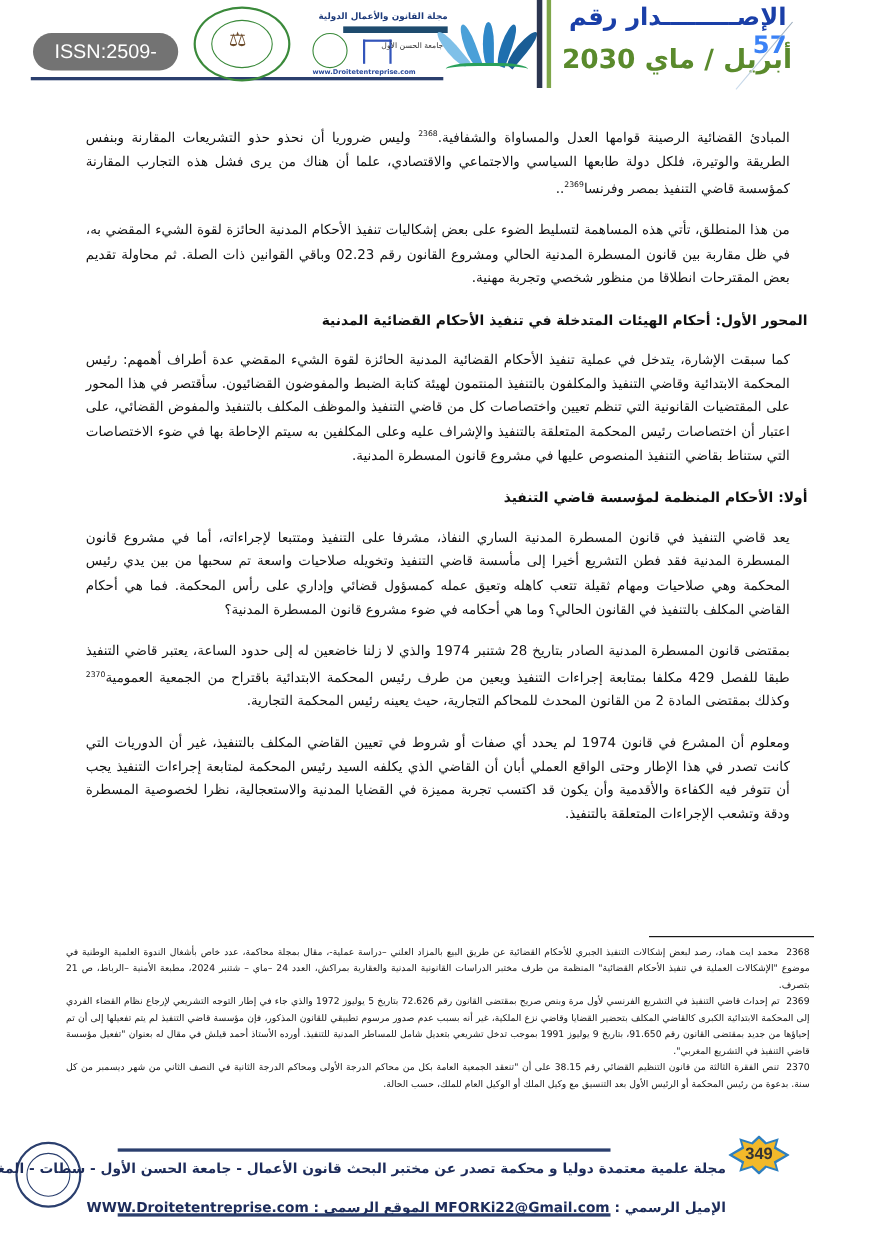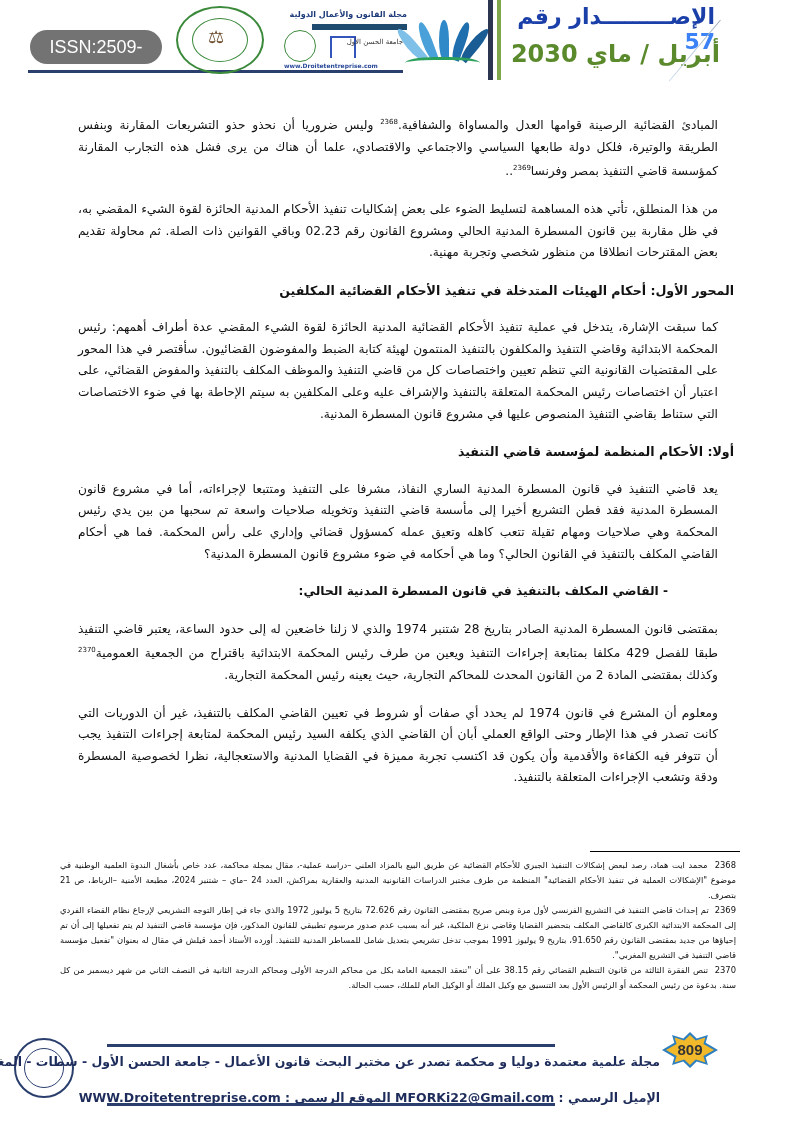--- a/index.html
+++ b/index.html
@@ -86,42 +86,41 @@
     <span>الإصـــــــــدار رقم</span>
     <span class="num">57</span>
   </div>
   <div class="issue-date">أبريل / ماي 2030</div>
   <div class="diag"></div>
 </div>
 
 <div class="body-text">
   <p><span>المبادئ القضائية الرصينة قوامها العدل والمساواة والشفافية.</span><sup>2368</sup><span> وليس ضروريا أن نحذو حذو التشريعات المقارنة وبنفس الطريقة والوتيرة، فلكل دولة طابعها السياسي والاجتماعي والاقتصادي، علما أن هناك من يرى فشل هذه التجارب المقارنة كمؤسسة قاضي التنفيذ بمصر وفرنسا</span><sup>2369</sup><span>..</span></p>
   <p>من هذا المنطلق، تأتي هذه المساهمة لتسليط الضوء على بعض إشكاليات تنفيذ الأحكام المدنية الحائزة لقوة الشيء المقضي به، في ظل مقاربة بين قانون المسطرة المدنية الحالي ومشروع القانون رقم 02.23 وباقي القوانين ذات الصلة. ثم محاولة تقديم بعض المقترحات انطلاقا من منظور شخصي وتجربة مهنية.</p>
-  <h2>المحور الأول: أحكام الهيئات المتدخلة في تنفيذ الأحكام القضائية المكلفين</h2>
+  <h2>المحور الأول: أحكام الهيئات المتدخلة في تنفيذ الأحكام القضائية المدنية</h2>
   <p>كما سبقت الإشارة، يتدخل في عملية تنفيذ الأحكام القضائية المدنية الحائزة لقوة الشيء المقضي عدة أطراف أهمهم: رئيس المحكمة الابتدائية وقاضي التنفيذ والمكلفون بالتنفيذ المنتمون لهيئة كتابة الضبط والمفوضون القضائيون. سأقتصر في هذا المحور على المقتضيات القانونية التي تنظم تعيين واختصاصات كل من قاضي التنفيذ والموظف المكلف بالتنفيذ والمفوض القضائي، على اعتبار أن اختصاصات رئيس المحكمة المتعلقة بالتنفيذ والإشراف عليه وعلى المكلفين به سيتم الإحاطة بها في ضوء الاختصاصات التي ستناط بقاضي التنفيذ المنصوص عليها في مشروع قانون المسطرة المدنية.</p>
   <h2>أولا: الأحكام المنظمة لمؤسسة قاضي التنفيذ</h2>
   <p>يعد قاضي التنفيذ في قانون المسطرة المدنية الساري النفاذ، مشرفا على التنفيذ ومتتبعا لإجراءاته، أما في مشروع قانون المسطرة المدنية فقد فطن التشريع أخيرا إلى مأسسة قاضي التنفيذ وتخويله صلاحيات واسعة تم سحبها من بين يدي رئيس المحكمة وهي صلاحيات ومهام ثقيلة تتعب كاهله وتعيق عمله كمسؤول قضائي وإداري على رأس المحكمة. فما هي أحكام القاضي المكلف بالتنفيذ في القانون الحالي؟ وما هي أحكامه في ضوء مشروع قانون المسطرة المدنية؟</p>
-  <p class="bullet">-    القاضي المكلف بالتنفيذ في قانون المسطرة المدنية الحالي:</p>
   <p><span>بمقتضى قانون المسطرة المدنية الصادر بتاريخ 28 شتنبر 1974 والذي لا زلنا خاضعين له إلى حدود الساعة، يعتبر قاضي التنفيذ طبقا للفصل 429 مكلفا بمتابعة إجراءات التنفيذ ويعين من طرف رئيس المحكمة الابتدائية باقتراح من الجمعية العمومية</span><sup>2370</sup><span> وكذلك بمقتضى المادة 2 من القانون المحدث للمحاكم التجارية، حيث يعينه رئيس المحكمة التجارية.</span></p>
   <p>ومعلوم أن المشرع في قانون 1974 لم يحدد أي صفات أو شروط في تعيين القاضي المكلف بالتنفيذ، غير أن الدوريات التي كانت تصدر في هذا الإطار وحتى الواقع العملي أبان أن القاضي الذي يكلفه السيد رئيس المحكمة لمتابعة إجراءات التنفيذ يجب أن تتوفر فيه الكفاءة والأقدمية وأن يكون قد اكتسب تجربة مميزة في القضايا المدنية والاستعجالية، نظرا لخصوصية المسطرة ودقة وتشعب الإجراءات المتعلقة بالتنفيذ.</p>
 </div>
 
 <div class="fn-rule"></div>
 <div class="footnotes">
   <p><span>2368</span>&nbsp;&nbsp;<span>محمد ايت هماد، رصد لبعض إشكالات التنفيذ الجبري للأحكام القضائية عن طريق البيع بالمزاد العلني –دراسة عملية-، مقال بمجلة محاكمة، عدد خاص بأشغال الندوة العلمية الوطنية في موضوع "الإشكالات العملية في تنفيذ الأحكام القضائية" المنظمة من طرف مختبر الدراسات القانونية المدنية والعقارية بمراكش، العدد 24 –ماي – شتنبر 2024، مطبعة الأمنية –الرباط، ص 21 بتصرف.</span></p>
   <p><span>2369</span>&nbsp;&nbsp;<span>تم إحداث قاضي التنفيذ في التشريع الفرنسي لأول مرة وبنص صريح بمقتضى القانون رقم 72.626 بتاريخ 5 يوليوز 1972 والذي جاء في إطار التوجه التشريعي لإرجاع نظام القضاء الفردي إلى المحكمة الابتدائية الكبرى كالقاضي المكلف بتحضير القضايا وقاضي نزع الملكية، غير أنه بسبب عدم صدور مرسوم تطبيقي للقانون المذكور، فإن مؤسسة قاضي التنفيذ لم يتم تفعيلها إلى أن تم إحياؤها من جديد بمقتضى القانون رقم 91.650، بتاريخ 9 يوليوز 1991 بموجب تدخل تشريعي بتعديل شامل للمساطر المدنية للتنفيذ. أورده الأستاذ أحمد قيلش في مقال له بعنوان "تفعيل مؤسسة قاضي التنفيذ في التشريع المغربي".</span></p>
   <p><span>2370</span>&nbsp;&nbsp;<span>تنص الفقرة الثالثة من قانون التنظيم القضائي رقم 38.15 على أن "تنعقد الجمعية العامة بكل من محاكم الدرجة الأولى ومحاكم الدرجة الثانية في النصف الثاني من شهر ديسمبر من كل سنة. بدعوة من رئيس المحكمة أو الرئيس الأول بعد التنسيق مع وكيل الملك أو الوكيل العام للملك، حسب الحالة.</span></p>
 </div>
 
 <div class="footer">
   <div class="seal">
       <div class="inner"></div>
     </div>
   <div class="frule-top"></div>
   <div class="page-badge">
     <div class="star"></div>
     <div class="star2"></div>
-    <div class="pn">809</div>
+    <div class="pn">349</div>
   </div>
   <div class="f-line1">مجلة علمية معتمدة  دوليا و محكمة تصدر عن مختبر البحث قانون الأعمال - جامعة الحسن الأول - سطات - المغرب</div>
   <div class="f-line2">الإميل الرسمي :  MFORKi22@Gmail.com  الموقع الرسمي : WWW.Droitetentreprise.com</div>
   <div class="frule-bot"></div>
 </div>
 
 </body></html>

